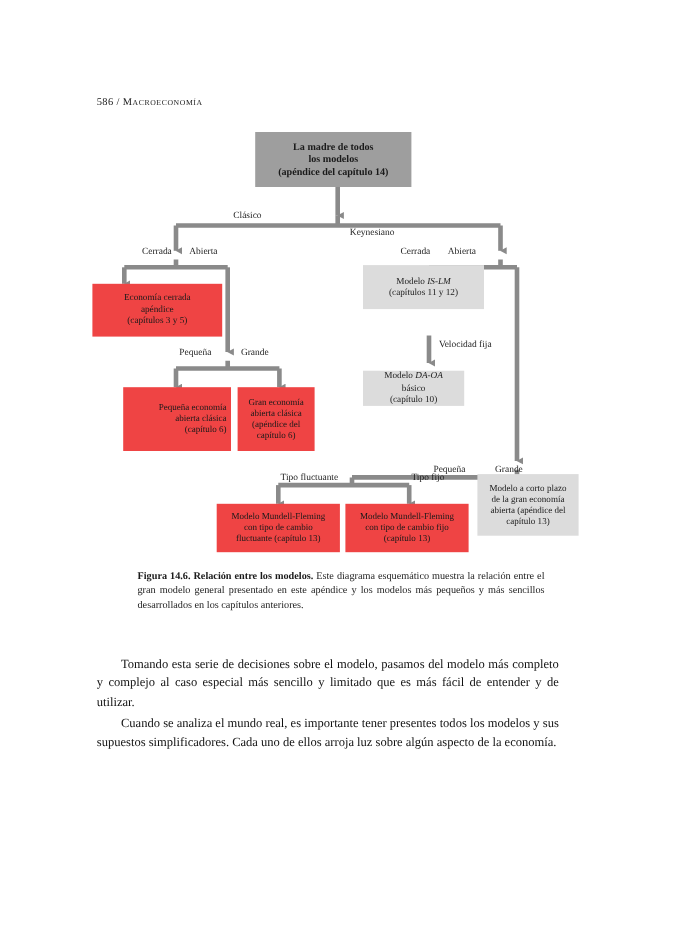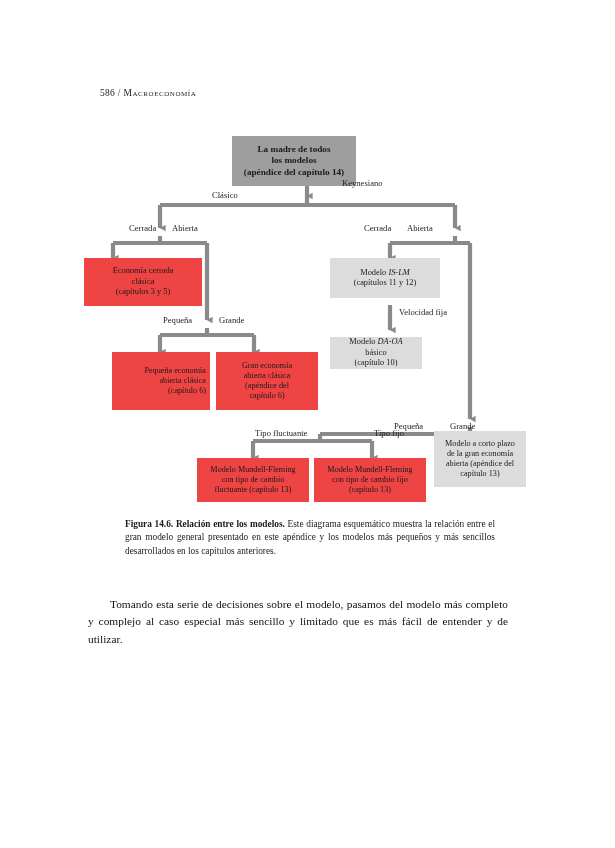--- a/index.html
+++ b/index.html
@@ -26,21 +26,21 @@
   
   .running-head {
     position: absolute;
     left: 88px;
     top: 88px;
     font-size: 9.5px;
     letter-spacing: 0.3px;
     color: #1d1d1d;
     white-space: nowrap;
   }
-  .running-head .folio { font-variant: normal; margin-left: 12px; }
+  .running-head .folio { font-variant: normal; }
   .running-head .smallcaps {
     font-variant: small-caps;
     letter-spacing: 0.55px;
   }
 
   
   .figure {
     position: absolute;
     left: 0;
     top: 0;
@@ -162,66 +162,66 @@
 
         <path d="M470,427 L470,434 M320,434 L500,434"></path>
         <path d="M500,434 L500,450" marker-end="url(#ah)"></path>
 
         <path d="M320,434 L320,441 M253,441 L372,441"></path>
         <path d="M253,441 L253,458" marker-end="url(#ah)"></path>
         <path d="M372,441 L372,458" marker-end="url(#ah)"></path>
       </g>
     </svg>
 
-    <div class="node root" style="left:232px; top:120px; width:124px; height:50px; font-size:9.2px;margin-top:16px;">
+    <div class="node root" style="left:232px; top:120px; width:142px; height:50px; font-size:9.2px;">
       <span class="txt">
         <span>La madre de todos</span><br>
         <span>los modelos</span><br>
         <span>(apéndice del capítulo 14)</span>
       </span>
     </div>
 
     <div class="blabel" style="left:212px; top:190px;">Clásico</div>
-    <div class="blabel" style="left:318px; top:178px;margin-left:24px;">Keynesiano</div>
+    <div class="blabel" style="left:318px; top:206px;">Keynesiano</div>
 
     <div class="blabel" style="left:129px; top:223px;">Cerrada</div>
     <div class="blabel" style="left:172px; top:223px;">Abierta</div>
 
     <div class="blabel" style="left:364px; top:223px;">Cerrada</div>
     <div class="blabel" style="left:407px; top:223px;">Abierta</div>
 
     <div class="node" style="left:84px; top:258px; width:118px; height:48px; font-size:8.4px;">
       <span class="txt">
         <span>Economía cerrada</span><br>
-        <span>clásica</span><br>
+        <span>apéndice</span><br>
         <span>(capítulos 3 y 5)</span>
       </span>
     </div>
 
     <div class="blabel" style="left:163px; top:315px;">Pequeña</div>
     <div class="blabel" style="left:219px; top:315px;">Grande</div>
 
     <div class="node" style="left:112px; top:352px; width:98px; height:58px; font-size:8.2px;text-align:right;">
       <span class="txt">
         <span>Pequeña economía</span><br>
         <span>abierta clásica</span><br>
         <span>(capítulo 6)</span>
       </span>
     </div>
 
-    <div class="node" style="left:216px; top:352px; width:102px; height:58px; font-size:8.2px;">
+    <div class="node" style="left:216px; top:352px; width:70px; height:58px; font-size:8.2px;">
       <span class="txt">
         <span>Gran economía</span><br>
         <span>abierta clásica</span><br>
         <span>(apéndice del</span><br>
         <span>capítulo 6)</span>
       </span>
     </div>
 
-    <div class="node light" style="left:330px; top:258px; width:110px; height:40px; font-size:8.4px;">
+    <div class="node light" style="left:330px; top:241px; width:110px; height:40px; font-size:8.4px;">
       <span class="txt">
         <span>Modelo </span><i>IS-LM</i><br>
         <span>(capítulos 11 y 12)</span>
       </span>
     </div>
 
     <div class="blabel" style="left:399px; top:307px;">Velocidad fija</div>
 
     <div class="node light" style="left:330px; top:337px; width:92px; height:32px; font-size:8.4px;">
       <span class="txt">
@@ -263,15 +263,16 @@
     </div>
 
   </div>
 
   <div class="caption">
     <b>Figura 14.6. Relación entre los modelos.</b><span> Este diagrama esquemático muestra la relación entre el gran modelo general presentado en este apéndice y los modelos más pequeños y más sencillos desarrollados en los capítulos anteriores.</span>
   </div>
 
   <div class="body-text">
     <p>Tomando esta serie de decisiones sobre el modelo, pasamos del modelo más completo y complejo al caso especial más sencillo y limitado que es más fácil de entender y de utilizar.</p>
+    <p>Cuando se analiza el mundo real, es importante tener presentes todos los modelos y sus supuestos simplificadores. Cada uno de ellos arroja luz sobre algún aspecto de la economía.</p>
   </div>
 
 </div>
 
 </body></html>

